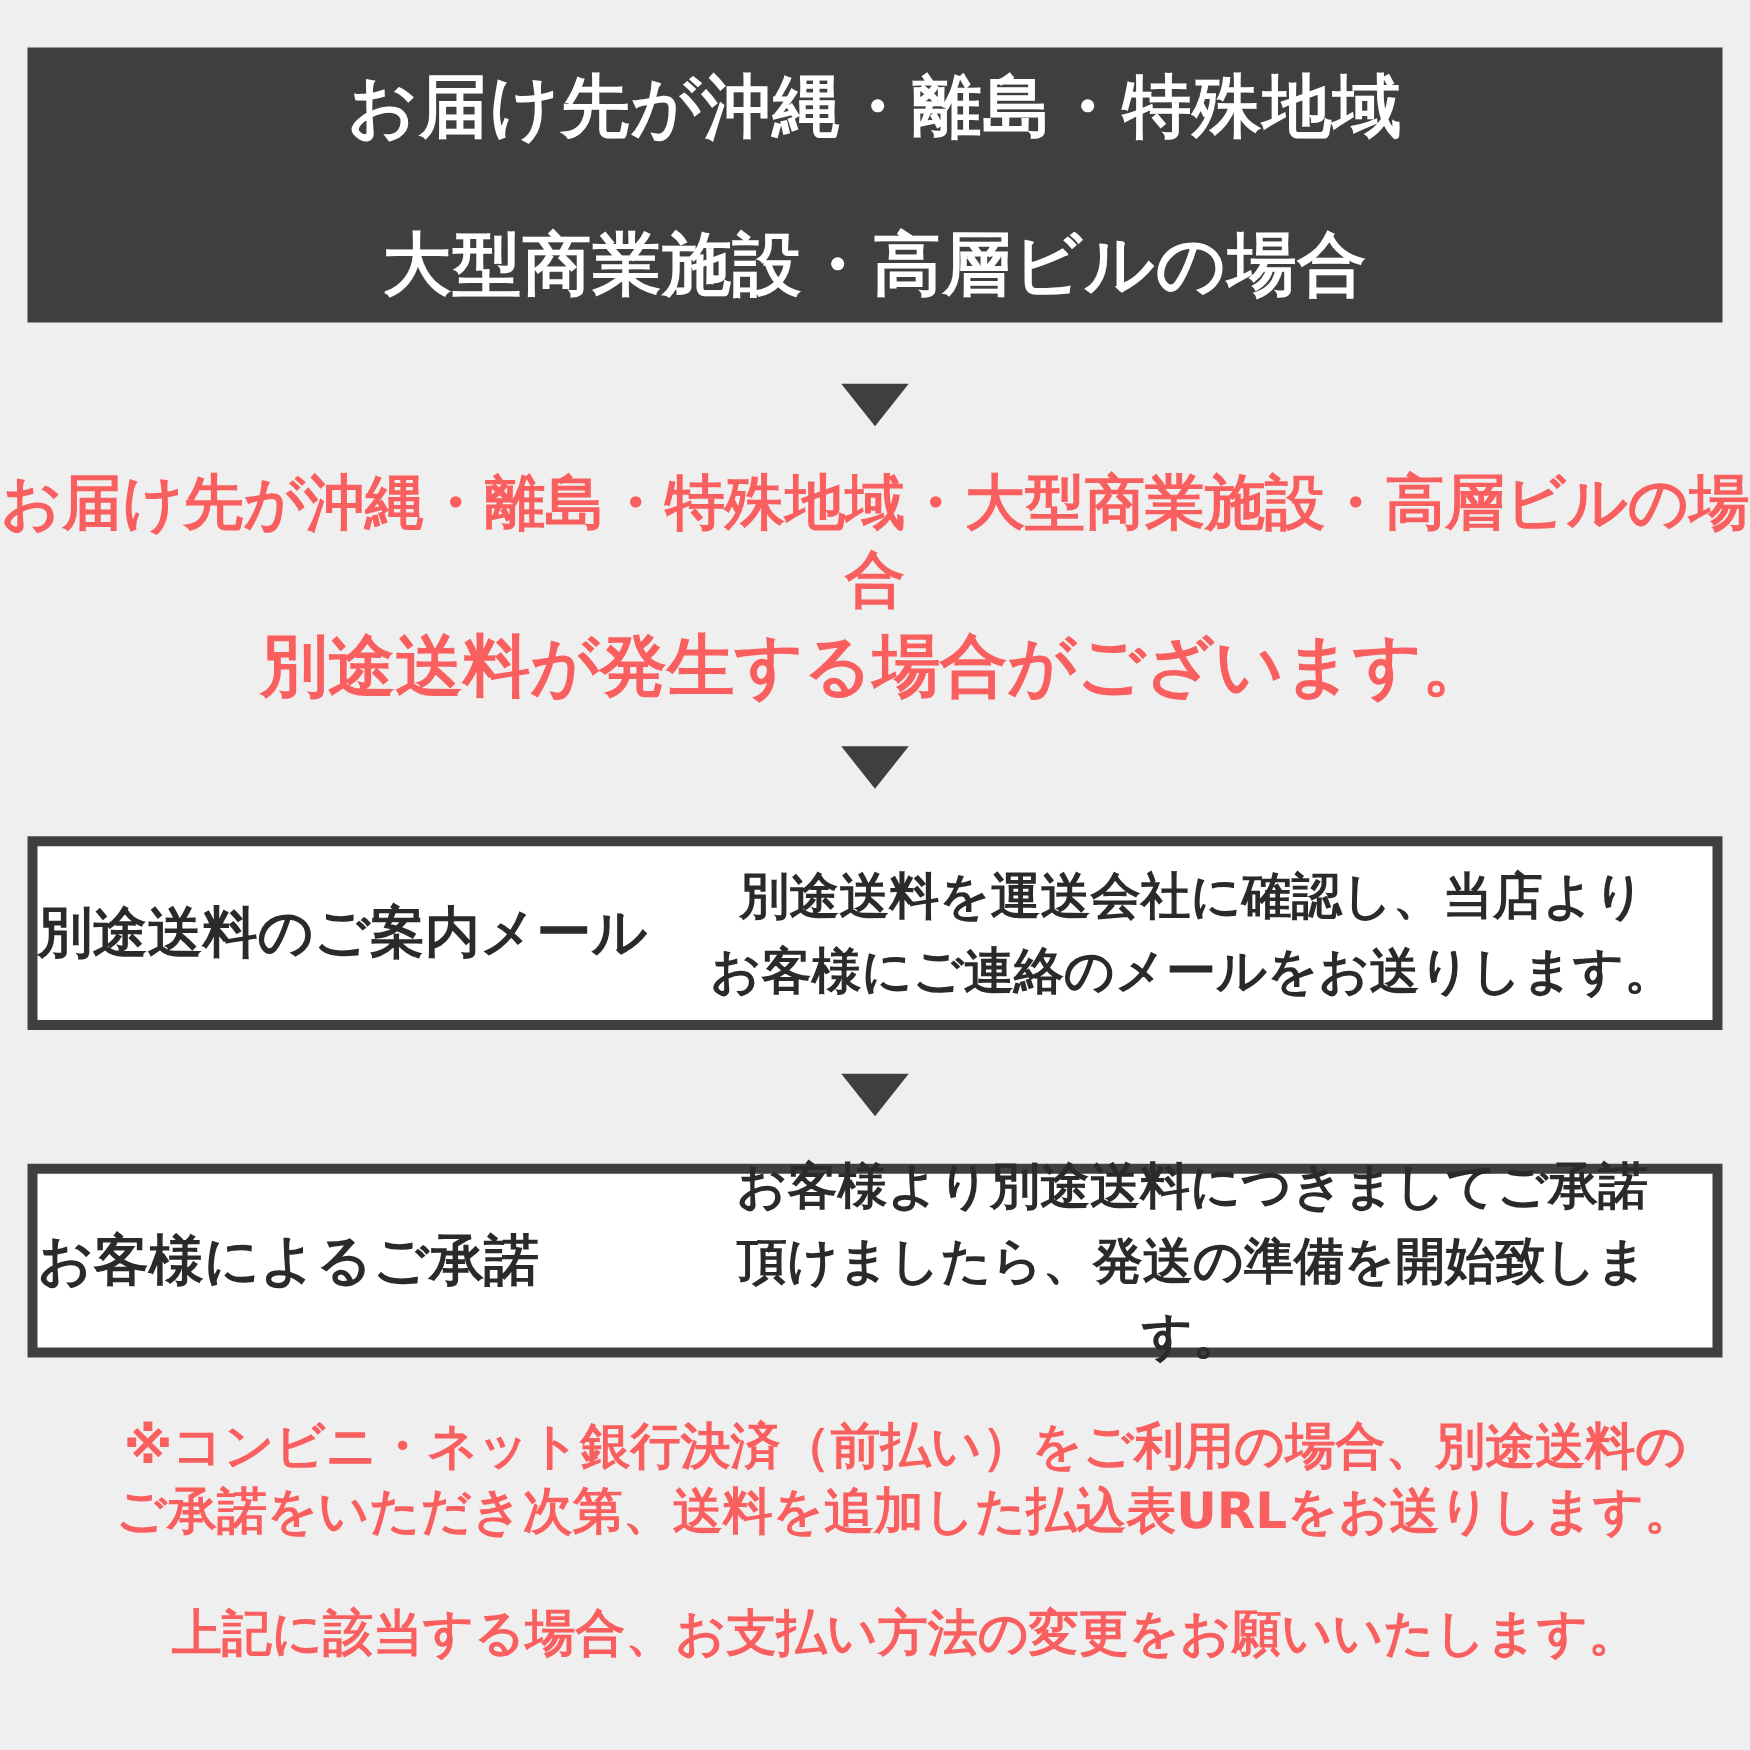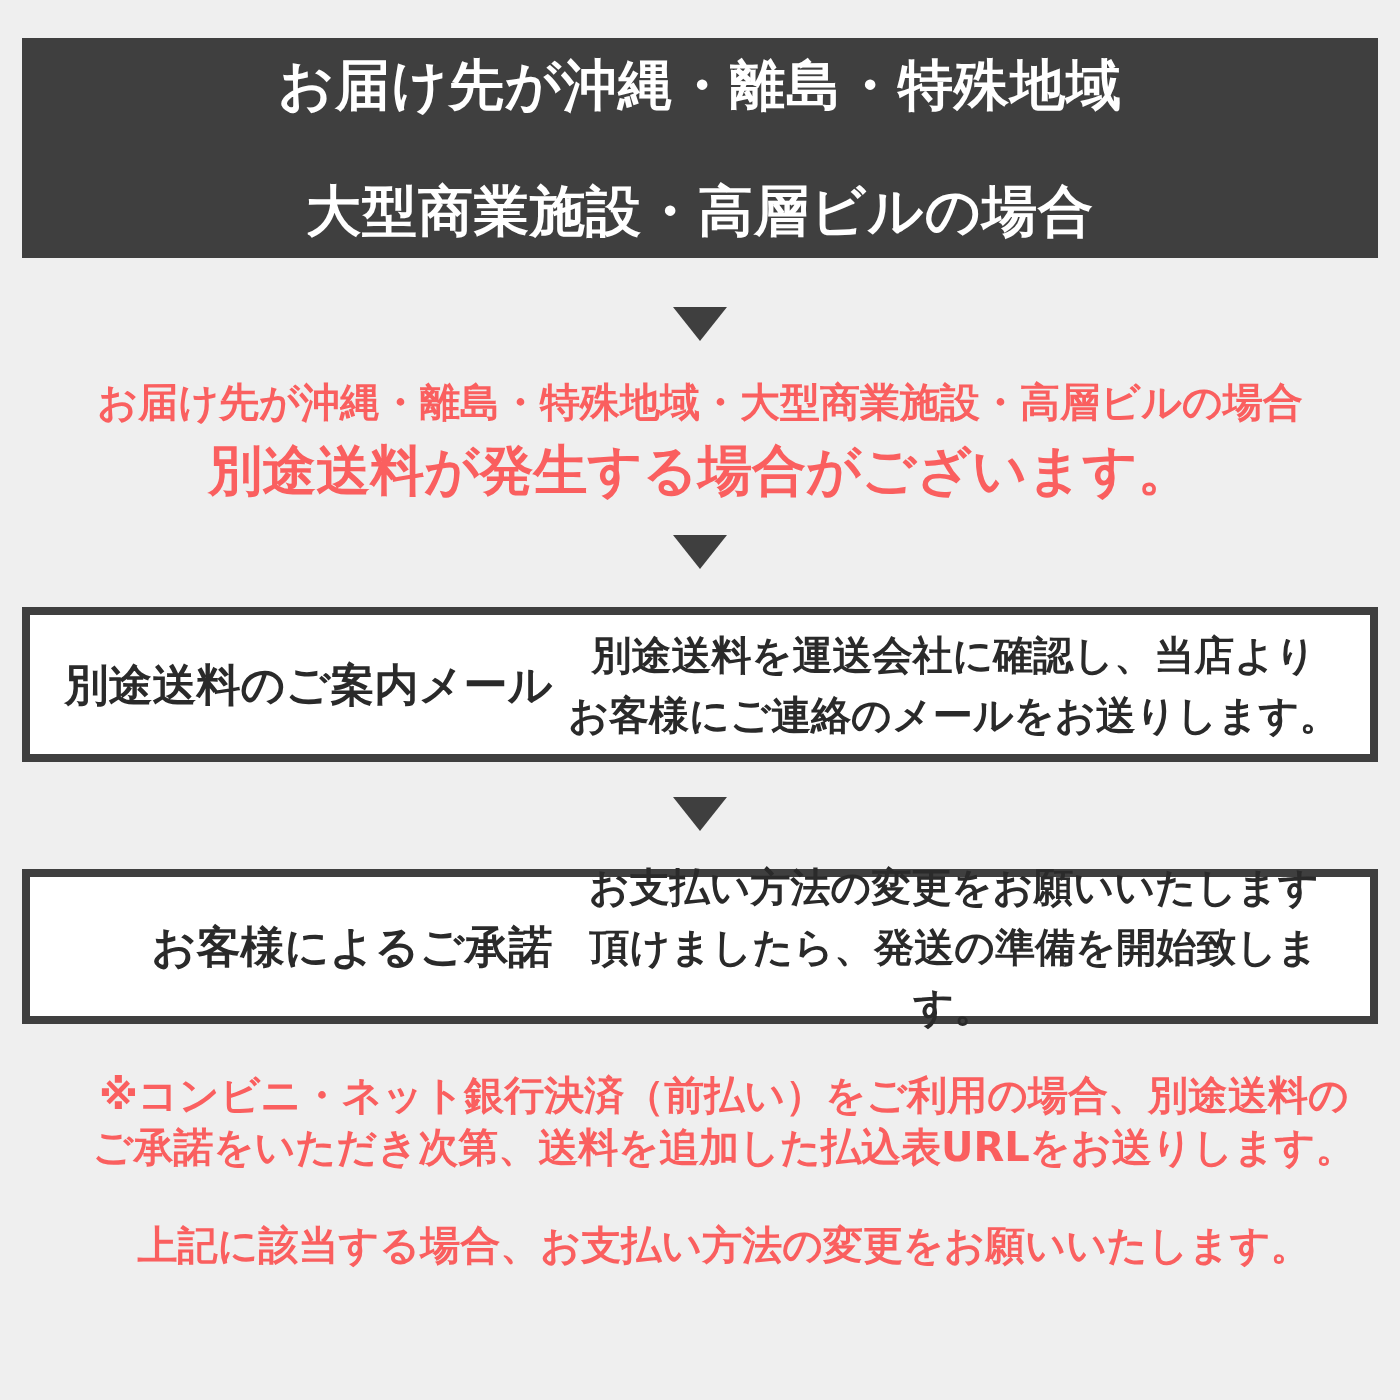--- a/index.html
+++ b/index.html
@@ -40,34 +40,34 @@
     margin: 0 auto;
   }
   .arrow-1 { margin-top: 49px; }
   .arrow-2 { margin-top: 26px; }
   .arrow-3 { margin-top: 35px; }
   .headline {
     margin-top: 30px;
     text-align: center;
     color: var(--red, #fa5f5f);
   }
-  .headline-line1 { font-size: 40px; line-height: 62px; }
+  .headline-line1 { font-size: 48px; line-height: 62px; }
   .headline-line2 { font-size: 54px; line-height: 76px; }
   .step-box {
     margin: 38px 22px 0;
     height: 155px;
     background: #ffffff;
     border: 8px solid var(--dark, #3f3f3f);
     display: flex;
     align-items: center;
     color: #2a2a2a;
   }
   .step-label {
     width: 39%;
-    text-align: right;
+    text-align: left;
     font-size: 44px;
     line-height: 54px;
     flex: none;
   }
   .step-text {
     flex: 1;
     font-size: 40px;
     line-height: 60px;
     padding-right: 15px;
     text-align: center;
@@ -107,21 +107,21 @@
       <div>別途送料を運送会社に確認し、当店より</div>
       <div>お客様にご連絡のメールをお送りします。</div>
     </div>
   </div>
 
   <div class="arrow arrow-3"></div>
 
   <div class="step-box">
     <div class="step-label">お客様によるご承諾</div>
     <div class="step-text">
-      <div>お支払い方法の変更をお願いいたします</div>
+      <div>お客様より別途送料につきましてご承諾</div>
       <div>頂けましたら、発送の準備を開始致します。</div>
     </div>
   </div>
 
   <div class="notes">
     <div class="note">
       <div>※コンビニ・ネット銀行決済（前払い）をご利用の場合、別途送料の</div>
       <div>ご承諾をいただき次第、送料を追加した払込表URLをお送りします。</div>
     </div>
     <div class="note">

